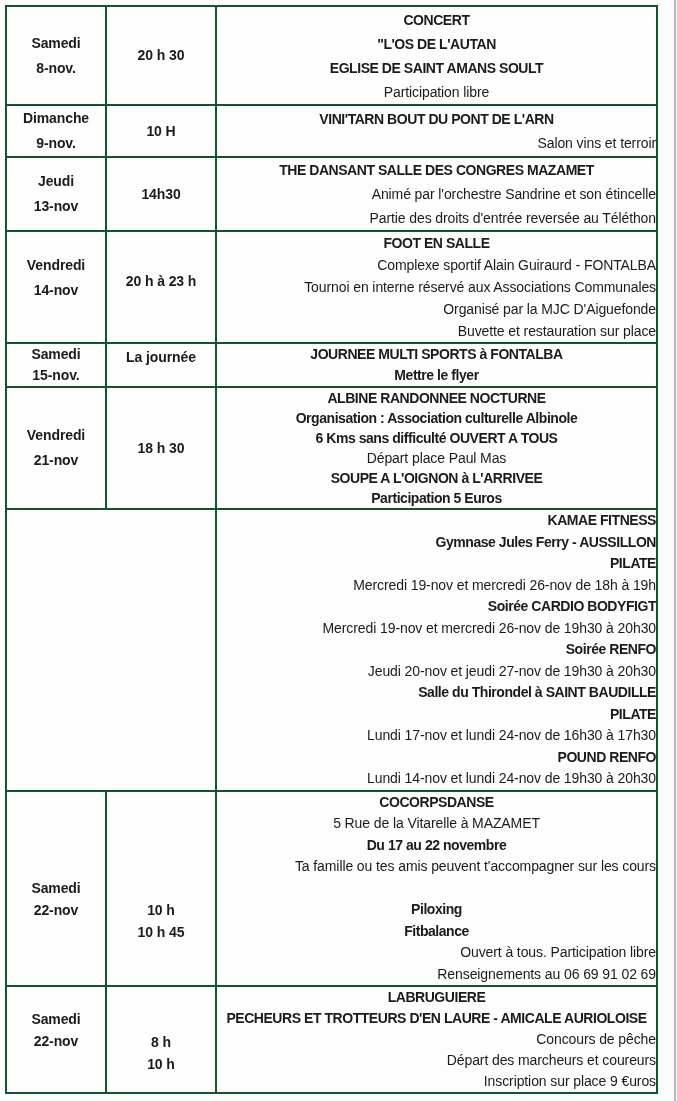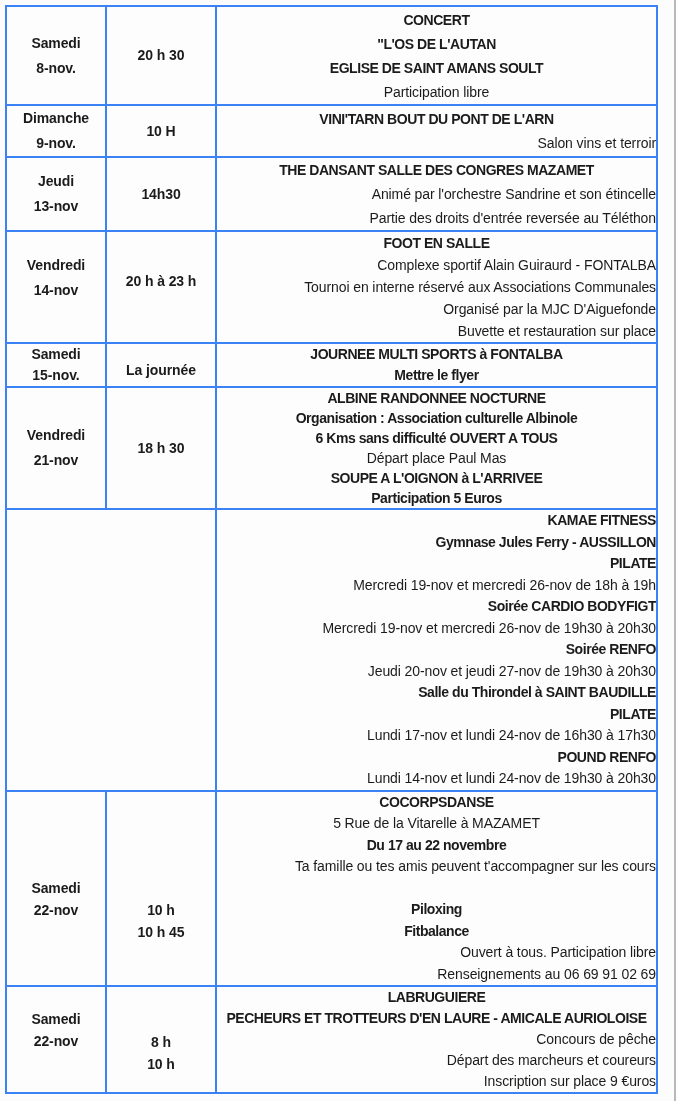--- a/index.html
+++ b/index.html
@@ -12,21 +12,21 @@
     overflow:hidden;
   }
   .page { position:relative; width:677px; height:1101px; }
 
   table.events {
     position:absolute; left:5px; top:5px;
     border-collapse:collapse;
     table-layout:fixed;
   }
   td {
-    border:2px solid #3b82f6;
+    border:2px solid #14532d;
     padding:0;
     vertical-align:middle;
     overflow:hidden;
     background:#fdfdfd;
   }
   col.c1 { width:100px; }
   col.c2 { width:110px; }
   col.c3 { width:441px; }
 
   tr.r1 { height:99px; }
@@ -60,21 +60,21 @@
   .r7 .details .ln { line-height:21.5px;text-align:right; }
   .r8 .details .ln { line-height:21.5px; }
   .r5 .date .ln, .r5 .time .ln { line-height:21px; }
   .r8 .date .ln, .r8 .time .ln,
   .r9 .date .ln, .r9 .time .ln { line-height:22px; }
 
   
   .r3 .date { }
   .r4 .date { padding-bottom:18px; }
   .r4 .time { padding-bottom:12px; }
-  .r5 .time { vertical-align:top; padding-top:16px; }
+  .r5 .time { vertical-align:top; padding-top:3px; }
   .r8 .date { padding-top:22px; }
   .r8 .time { padding-top:66px; }
   .r9 .date { padding-bottom:20px; }
   .r9 .time { padding-top:26px; }
 
   .edge {
     position:absolute; top:0; right:1px;
     width:2px; height:1101px;
     background:#b9b9b9;
   }

